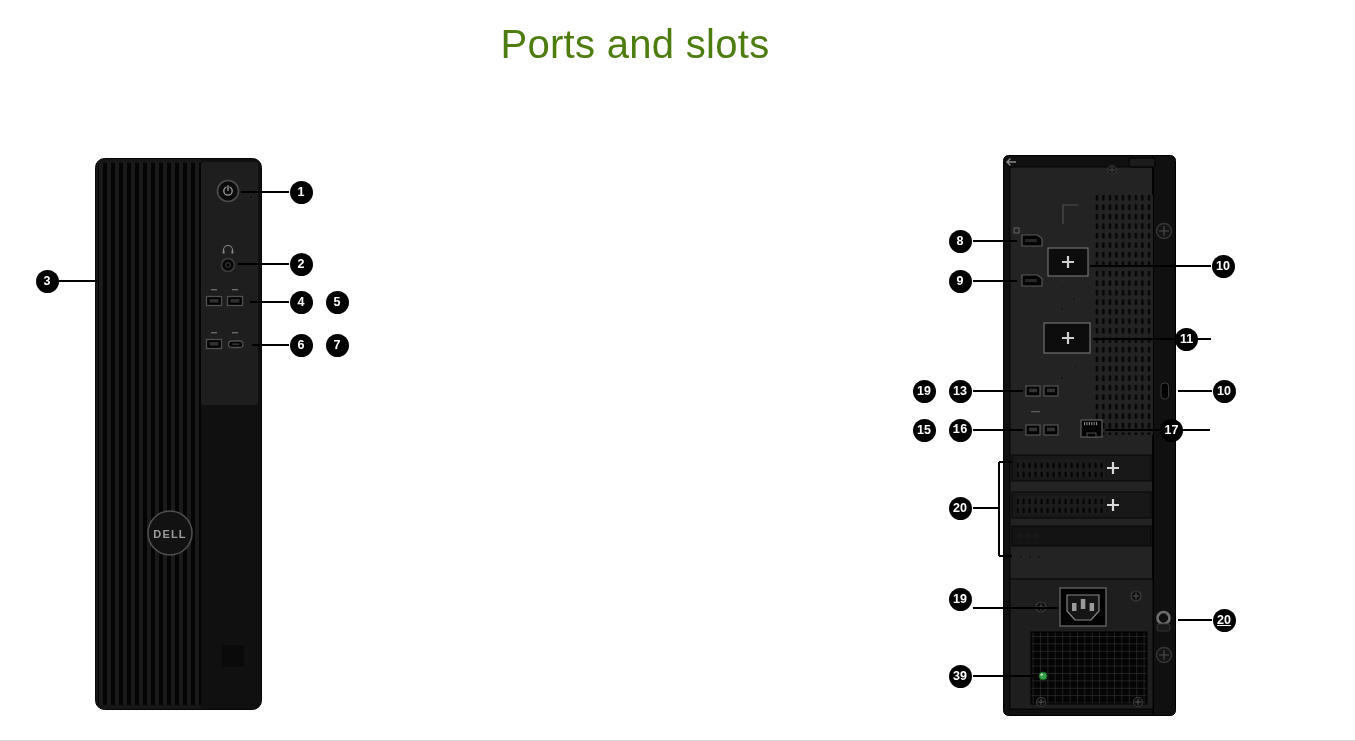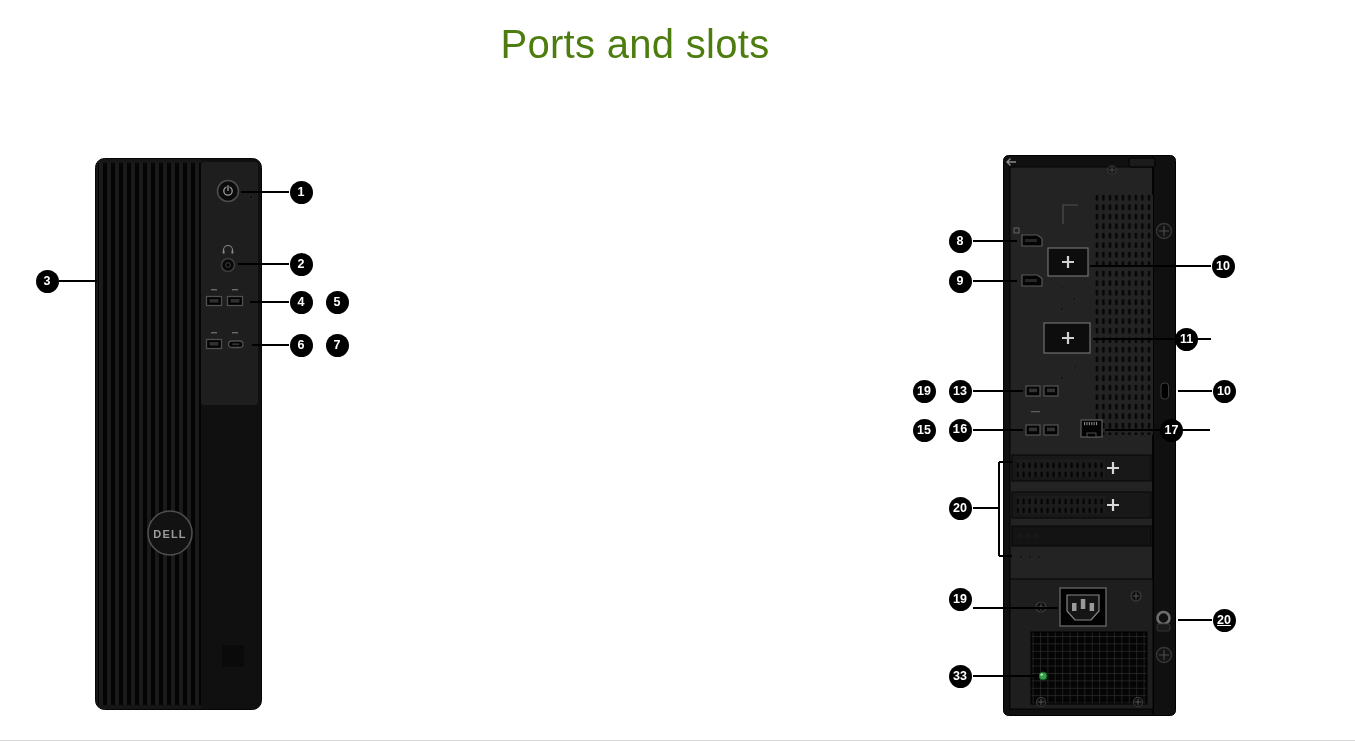--- a/index.html
+++ b/index.html
@@ -285,16 +285,16 @@
       <div class="callout" style="left: 1175px; top: 327.5px;">11</div>
       <div class="callout" style="left: 912.5px; top: 379.5px;">19</div>
       <div class="callout" style="left: 948.5px; top: 379.5px;">13</div>
       <div class="callout" style="left: 1212.5px; top: 379.5px;">10</div>
       <div class="callout" style="left: 912.5px; top: 418.5px;">15</div>
       <div class="callout" style="left: 948.5px; top: 418.5px; font-family: Liberation Mono, monospace;">16</div>
       <div class="callout" style="left: 1152px; top: 418.5px; margin-left: 8px;">17</div>
       <div class="callout" style="left: 948.5px; top: 496.5px;">20</div>
       <div class="callout" style="left: 948.5px; top: 588px;">19</div>
       <div class="callout" style="left: 1212.5px; top: 608.5px; text-decoration: underline;">20</div>
-      <div class="callout" style="left: 948.5px; top: 664.5px;">33</div>
+      <div class="callout" style="left: 948.5px; top: 664.5px;">39</div>
     </div>
 
 </div>
 
 </body></html>

